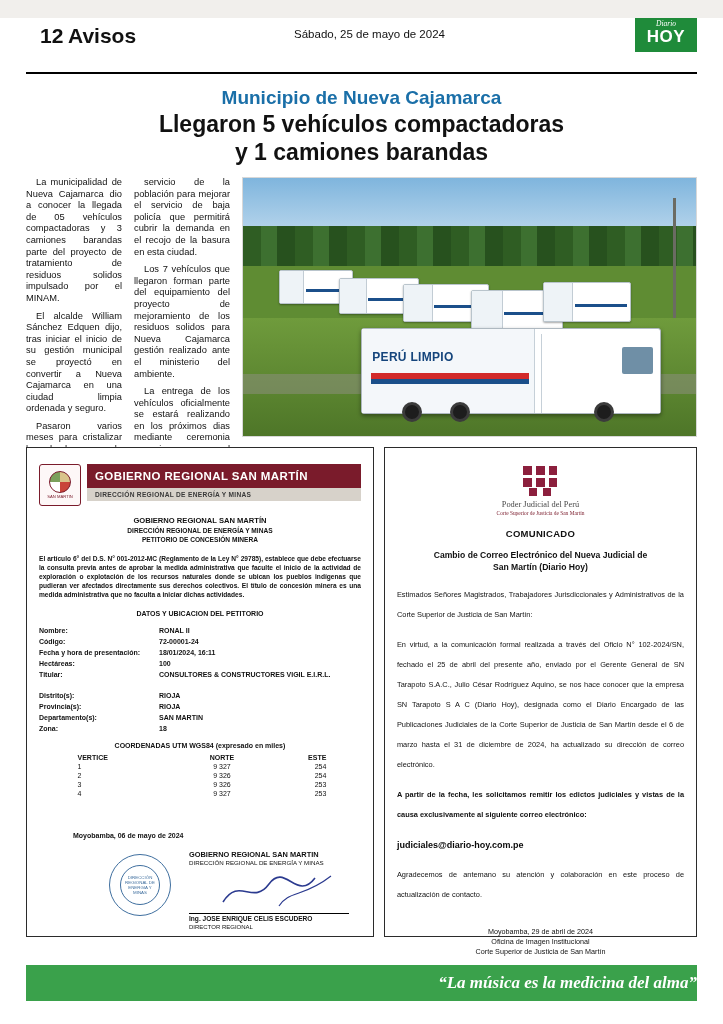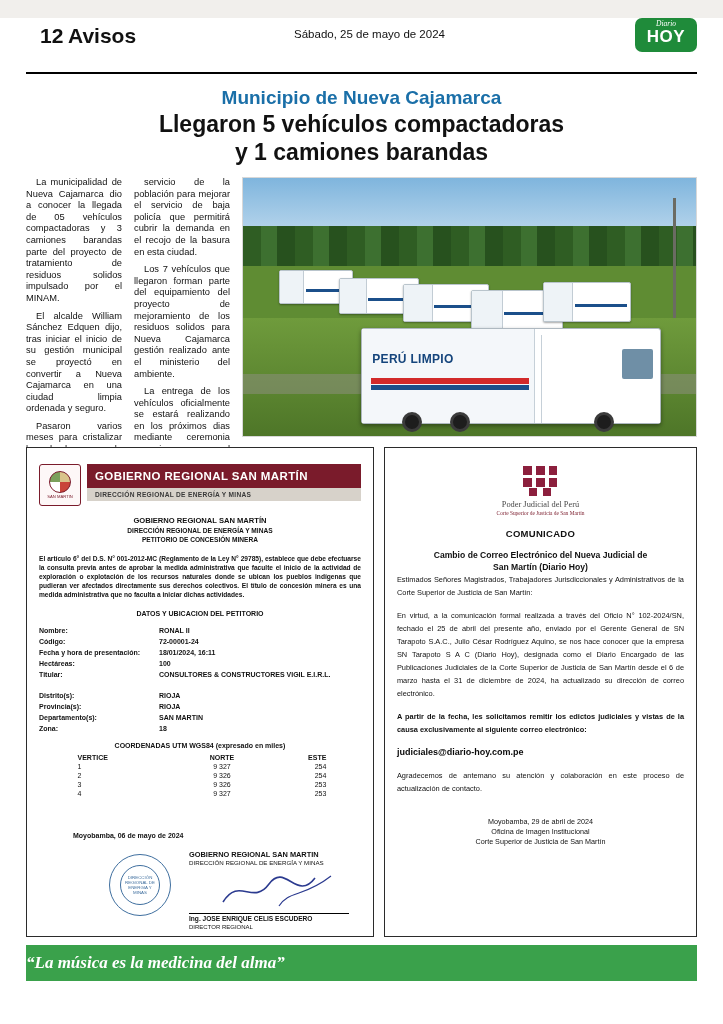--- a/index.html
+++ b/index.html
@@ -34,21 +34,21 @@
   }
   .date-line {
     position:absolute; left:16px; right:0; top:10px;
     text-align:center; font-size:11.5px; color:#111;
   }
   .logo {
     position:absolute; right:0; top:0;
     width: 62px; height: 34px;
     background: #1f8b3a;
     color:#fff;
-    border-radius:7px;
+    border-radius:0;
     text-align:center;
     padding-top:2px;
   }
   .logo .l1 { font-size:7.5px; font-style:italic; line-height:8px; font-family:"Liberation Serif", serif;}
   .logo .l2 { font-size:17px; font-weight:700; line-height:18px; letter-spacing:0.5px;}
 
   
   .headline-block { margin: 12px 26px 0 26px; text-align:center; }
   .kicker {
     color:#1a6fa8;
@@ -99,21 +99,21 @@
     box-shadow: 0 1px 2px rgba(0,0,0,.35);
   }
   .truck .cab { position:absolute; left:0; top:0; bottom:0; width:34%; background:#eef3f7; border-right:1px solid #c2ccd4;}
   .truck .stripe { position:absolute; left:36%; right:4%; top:55%; height:3px; background:#1b4f8a;}
   .t1{ left:36px; top:92px; width:74px; height:34px;}
   .t2{ left:96px; top:100px; width:80px; height:36px;}
   .t3{ left:160px; top:106px; width:86px; height:38px;}
   .t4{ left:228px; top:112px; width:92px; height:40px;}
   .t5{ left:300px; top:104px; width:88px; height:40px;}
   .bigtruck {
-    position:absolute; left:118px; top:150px; width:300px; height:96px;
+    position:absolute; left:118px; top:150px; width:300px; height:86px;
     background:#ffffff; border:1px solid #aeb8c0; border-radius:3px;
     box-shadow:0 2px 4px rgba(0,0,0,.4);
   }
   .bigtruck .body { position:absolute; left:0; top:0; width:58%; height:100%; background:#f4f7fa; border-right:1px solid #c6d0d8;}
   .bigtruck .band { position:absolute; left:3%; right:44%; top:52%; height:6px; background:#d22a2a;}
   .bigtruck .band2 { position:absolute; left:3%; right:44%; top:60%; height:5px; background:#1b4f8a;}
   .bigtruck .label {
     position:absolute; left:6%; top:26%; font-size:12px; font-weight:700; color:#15457c;
     line-height:12px; letter-spacing:.3px;
   }
@@ -203,31 +203,31 @@
       linear-gradient(#8c1f3d,#8c1f3d) 0 12px/9px 9px no-repeat,
       linear-gradient(#8c1f3d,#8c1f3d) 13px 12px/9px 9px no-repeat,
       linear-gradient(#8c1f3d,#8c1f3d) 26px 12px/8px 9px no-repeat,
       linear-gradient(#8c1f3d,#8c1f3d) 6px 22px/8px 8px no-repeat,
       linear-gradient(#8c1f3d,#8c1f3d) 20px 22px/8px 8px no-repeat;
   }
   .pj-t1 { text-align:center; font-size:8.4px; font-family:"Liberation Serif", serif; color:#4a4a4a; }
   .pj-t2 { text-align:center; font-size:5.4px; font-family:"Liberation Serif", serif; color:#7a1b2b; margin-top:1px;}
   .comunicado { text-align:center; font-size:9.5px; font-weight:700; margin-top:12px; letter-spacing:.3px;}
   .pj-sub { text-align:center; font-size:8.6px; font-weight:700; margin-top:10px; line-height:12px;}
-  .pj-body { font-size:7.4px; line-height:13px; text-align:justify; }
+  .pj-body { font-size:7.4px; line-height:20px; text-align:justify; margin-top:12px; }
   .pj-body p { margin:0 0 10px 0; }
   .pj-email { font-size:9px; font-weight:700; color:#0a0a0a; margin:10px 0; }
   .pj-foot { font-size:7.2px; line-height:10px; text-align:center; margin-top:22px;}
 
   
   .banner {
-    margin: 8px 26px 0 26px;
+    margin: 28px 26px 0 26px;
     height: 36px;
     background:#3aa14b;
-    display:flex; align-items:center; justify-content:flex-start;
+    display:flex; align-items:center; justify-content:flex-end;
   }
   .banner span {
     color:#fff; font-size:17px; font-weight:700; font-family:"Liberation Serif", serif;
     font-style:italic;
   }
 </style>
 </head>
 <body>
 
 <div class="page">

